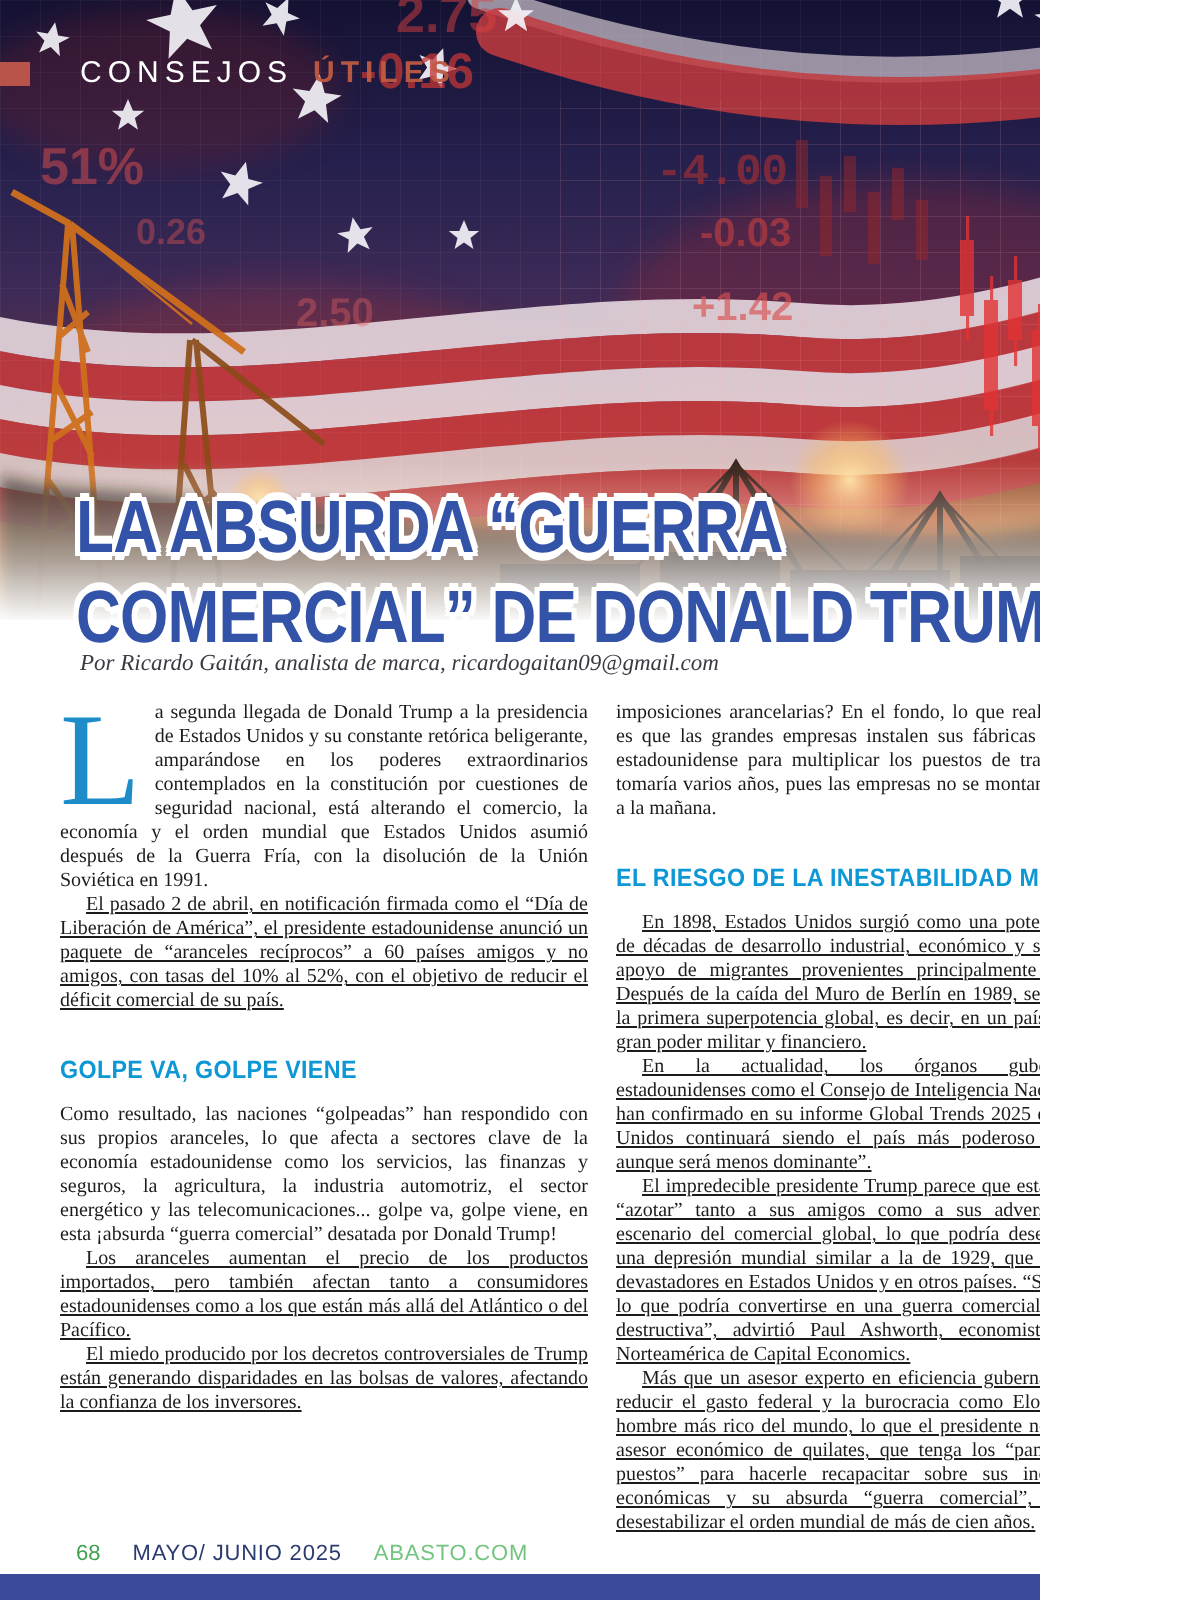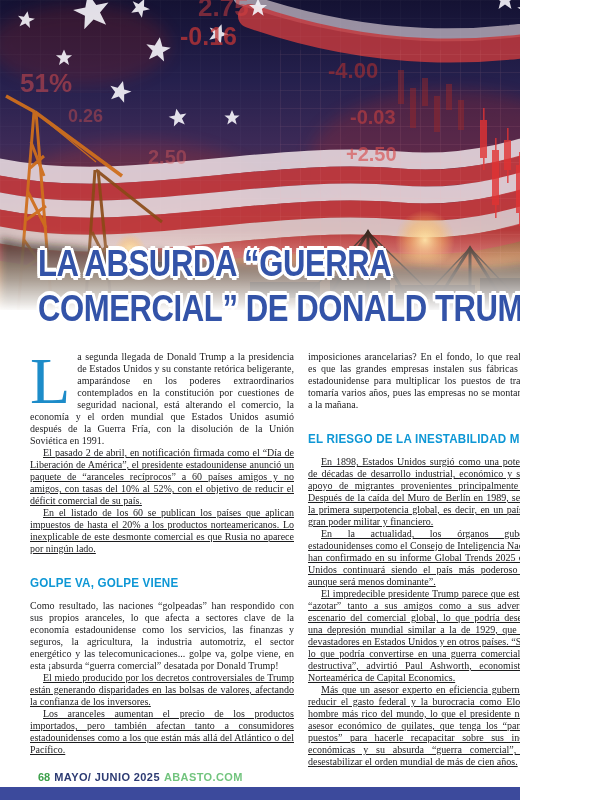--- a/index.html
+++ b/index.html
@@ -7,21 +7,21 @@
         font-family:"Liberation Serif", serif;}
 
   
   .hero{position:absolute;top:0;left:0;width:600px;height:322px;}
   .hero svg{position:absolute;top:0;left:0;display:block;}
   .tick{position:absolute;font-family:"Liberation Sans",sans-serif;font-weight:bold;
         pointer-events:none;}
   .t1{left:198px;top:-8px;font-size:26px;color:#d84040;opacity:.5;}
   .t2{left:180px;top:22px;font-size:25px;color:#c23636;opacity:.75;}
   .t3{left:20px;top:68px;font-size:26px;color:#e05050;opacity:.5;}
-  .t4{left:328px;top:58px;font-size:22px;color:#b03030;opacity:.6;}
+  .t4{left:328px;top:74px;font-size:22px;color:#b03030;opacity:.6;font-family:Liberation Mono, monospace;}
   .t5{left:68px;top:106px;font-size:18px;color:#d05050;opacity:.45;}
   .t6{left:350px;top:106px;font-size:20px;color:#c84040;opacity:.6;}
   .t7{left:346px;top:143px;font-size:20px;color:#d85050;opacity:.65;}
   .t8{left:148px;top:146px;font-size:20px;color:#e06060;opacity:.4;}
 
   .section-label{position:absolute;top:28px;left:0;display:flex;align-items:center;
         font-family:"Liberation Sans",sans-serif;font-size:15px;}
   .label-block{width:15px;height:12px;background:#b9544b;margin-right:25px;}
   .label-w1{color:#ffffff;letter-spacing:3px;font-weight:500;}
   .label-w2{color:#bf5b43;letter-spacing:3px;font-weight:bold;margin-left:10px;opacity:.95;}
@@ -43,22 +43,22 @@
   .col{width:264px;}
   .col p{margin:0;text-align:justify;font-size:10px;line-height:12px;color:#1c1c1e;}
   .col p.indent{text-indent:13px;text-decoration:underline;}
   .dropcap{float:left;font-size:66px;line-height:54px;color:#1d8cc9;
         margin:3px 7px 0 0;font-family:"Liberation Serif",serif;}
   .subhead{font-family:"Liberation Sans",sans-serif;font-weight:bold;color:#0e97d5;
         font-size:12.5px;margin:21px 0 10px 0;letter-spacing:.2px;
         transform:scaleX(0.93);transform-origin:left;white-space:nowrap;}
 
   
-  .footer{position:absolute;left:38px;top:771px;display:flex;align-items:baseline;gap:4px;
-        font-family:"Liberation Sans",sans-serif;font-size:11px;font-weight:bold;}
+  .footer{position:absolute;left:38px;top:771px;display:flex;align-items:baseline;gap:16px;
+        font-family:"Liberation Sans",sans-serif;font-size:11px;font-weight:normal;}
   .page-num{color:#3da04b;}
   .issue{color:#2c3a72;letter-spacing:.4px;}
   .site{color:#72c47e;letter-spacing:.4px;text-align:center;}
   .bottom-bar{position:absolute;left:0;top:787px;width:600px;height:13px;background:#3c4a9c;}
 </style>
 </head>
 <body>
 
 <div class="page">
 
@@ -208,37 +208,42 @@
       <rect x="0" y="230" width="600" height="92" fill="url(#fadeWhite)"></rect>
       <rect x="0" y="310" width="600" height="12" fill="#ffffff"></rect>
     </svg>
 
     <div class="tick t1">2.75</div>
     <div class="tick t2">-0.16</div>
     <div class="tick t3">51%</div>
     <div class="tick t4">-4.00</div>
     <div class="tick t5">0.26</div>
     <div class="tick t6">-0.03</div>
-    <div class="tick t7">+2.50</div>
+    <div class="tick t7">+1.42</div>
     <div class="tick t8">2.50</div>
 
+    <div class="section-label">
+      <span class="label-block"></span>
+      <span class="label-w1">CONSEJOS</span>
+      <span class="label-w2">ÚTILES</span>
+    </div>
   </div>
 
   <h1 class="title"><span>LA ABSURDA “GUERRA</span><br><span>COMERCIAL” DE DONALD TRUMP</span></h1>
 
+  <div class="byline">Por Ricardo Gaitán, analista de marca, ricardogaitan09@gmail.com</div>
 
   <div class="columns">
     <div class="col">
       <p><span class="dropcap">L</span><span>a segunda llegada de Donald Trump a la presidencia de Estados Unidos y su constante retórica beligerante, amparándose en los poderes extraordinarios contemplados en la constitución por cuestiones de seguridad nacional, está alterando el comercio, la economía y el orden mundial que Estados Unidos asumió después de la Guerra Fría, con la disolución de la Unión Soviética en 1991.</span></p>
       <p class="indent">El pasado 2 de abril, en notificación firmada como el “Día de Liberación de América”, el presidente estadounidense anunció un paquete de “aranceles recíprocos” a 60 países amigos y no amigos, con tasas del 10% al 52%, con el objetivo de reducir el déficit comercial de su país.</p>
-      <p class="indent">En el listado de los 60 se publican los países que aplican impuestos de hasta el 20% a los productos norteamericanos. Lo inexplicable de este desmonte comercial es que Rusia no aparece por ningún lado.</p>
       <div class="subhead">GOLPE VA, GOLPE VIENE</div>
       <p>Como resultado, las naciones “golpeadas” han respondido con sus propios aranceles, lo que afecta a sectores clave de la economía estadounidense como los servicios, las finanzas y seguros, la agricultura, la industria automotriz, el sector energético y las telecomunicaciones... golpe va, golpe viene, en esta ¡absurda “guerra comercial” desatada por Donald Trump!</p>
+      <p class="indent">Los aranceles aumentan el precio de los productos importados, pero también afectan tanto a consumidores estadounidenses como a los que están más allá del Atlántico o del Pacífico.</p>
       <p class="indent">El miedo producido por los decretos controversiales de Trump están generando disparidades en las bolsas de valores, afectando la confianza de los inversores.</p>
-      <p class="indent">Los aranceles aumentan el precio de los productos importados, pero también afectan tanto a consumidores estadounidenses como a los que están más allá del Atlántico o del Pacífico.</p>
     </div>
     <div class="col">
       <p>imposiciones arancelarias? En el fondo, lo que realmente busca es que las grandes empresas instalen sus fábricas en territorio estadounidense para multiplicar los puestos de trabajo, lo que tomaría varios años, pues las empresas no se montan de la noche a la mañana.</p>
       <div class="subhead">EL RIESGO DE LA INESTABILIDAD MUNDIAL</div>
       <p class="indent">En 1898, Estados Unidos surgió como una potencia después de décadas de desarrollo industrial, económico y social, con el apoyo de migrantes provenientes principalmente de Europa. Después de la caída del Muro de Berlín en 1989, se convirtió en la primera superpotencia global, es decir, en un país provisto de gran poder militar y financiero.</p>
       <p class="indent">En la actualidad, los órganos gubernamentales estadounidenses como el Consejo de Inteligencia Nacional (NIC), han confirmado en su informe Global Trends 2025 que “Estados Unidos continuará siendo el país más poderoso del mundo, aunque será menos dominante”.</p>
       <p class="indent">El impredecible presidente Trump parece que está dispuesto a “azotar” tanto a sus amigos como a sus adversarios en el escenario del comercial global, lo que podría desencadenar en una depresión mundial similar a la de 1929, que tuvo efectos devastadores en Estados Unidos y en otros países. “Son golpes de lo que podría convertirse en una guerra comercial global muy destructiva”, advirtió Paul Ashworth, economista jefe para Norteamérica de Capital Economics.</p>
       <p class="indent">Más que un asesor experto en eficiencia gubernamental para reducir el gasto federal y la burocracia como Elonk Musk, el hombre más rico del mundo, lo que el presidente necesita es un asesor económico de quilates, que tenga los “pantalones bien puestos” para hacerle recapacitar sobre sus inconsistencias económicas y su absurda “guerra comercial”, que podría desestabilizar el orden mundial de más de cien años.</p>
     </div>
   </div>

